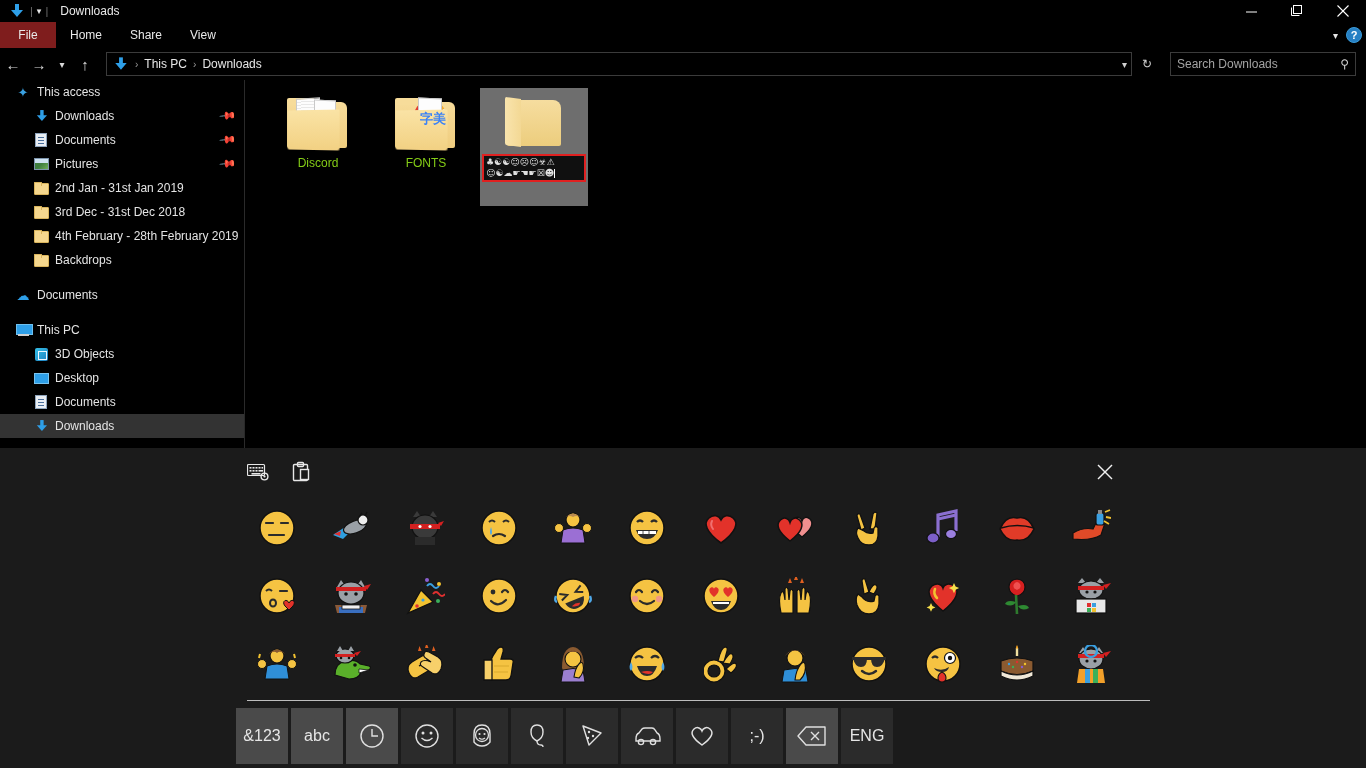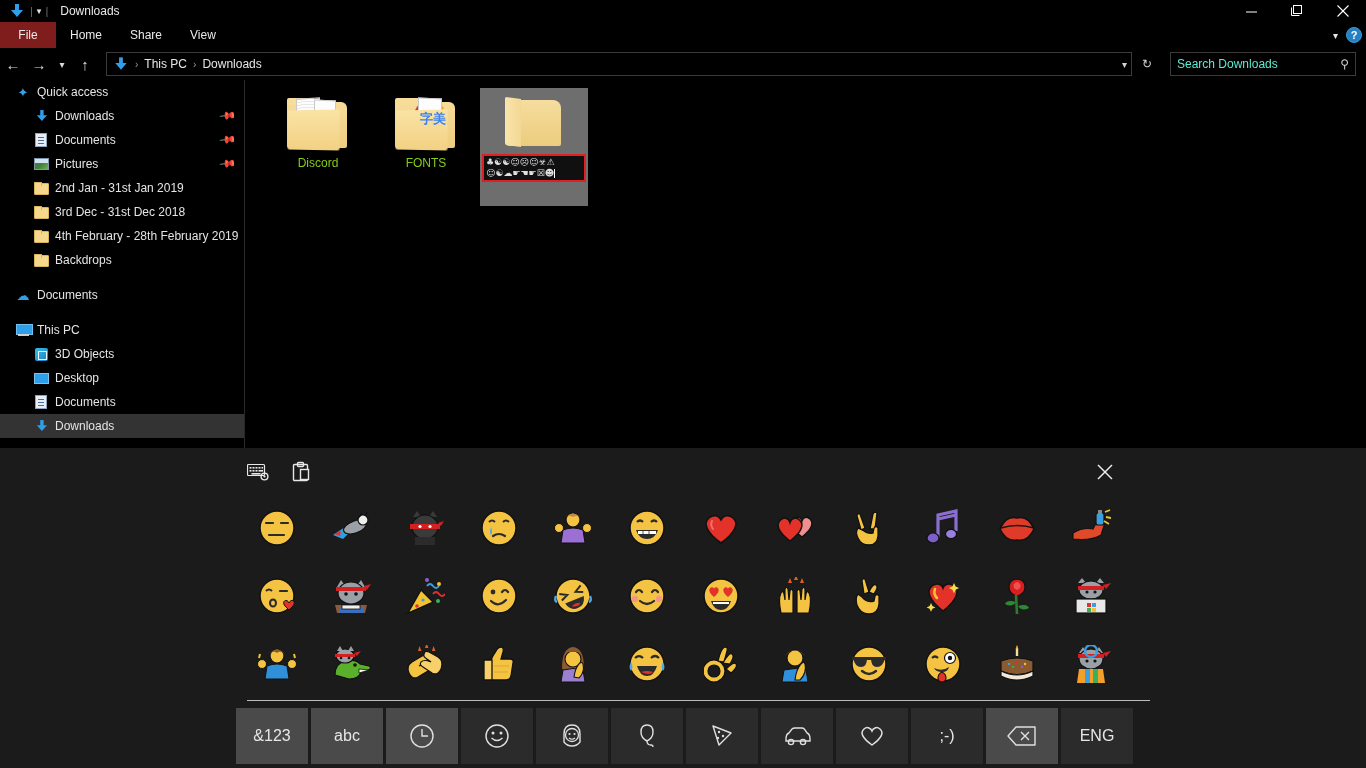--- a/index.html
+++ b/index.html
@@ -70,21 +70,21 @@
   .crumb-sep { color: #9a9a9a; font-size: 10px; padding: 0 6px; }
   .crumb-text { color: #e6e6e6; font-size: 12px; }
   .crumbbox .right-ctl { position: absolute; right: 4px; display: flex; align-items: center; gap: 10px; }
   .crumbbox .right-ctl span { color: #cfcfcf; font-size: 10px; }
   .refresh { color: #cfcfcf; font-size: 12px; }
   .searchbox {
     margin-left: 10px; margin-right: 10px; width: 186px; height: 24px;
     border: 1px solid #3b3b3b; background: #000; display: flex; align-items: center;
     justify-content: space-between; padding: 0 6px;
   }
-  .searchbox .ph { color: #5eead4; font-size: 12px; }
+  .searchbox .ph { color: #a3a3a3; font-size: 12px; }
   .searchbox .mag { color: #cfcfcf; font-size: 12px; }
 
   
   .sidebar {
     position: absolute; top: 80px; left: 0; width: 245px; height: 368px;
     background: #000; border-right: 1px solid #2a2a2a; overflow: hidden;
   }
   .nav-row {
     display: flex; align-items: center; height: 24px; position: relative;
     color: #e4e4e4; font-size: 12px; white-space: nowrap;
@@ -211,21 +211,21 @@
   .ecell {
     width: 74px; height: 60px; display: flex; align-items: center; justify-content: center;
     font-size: 33px; line-height: 1;
     font-family: "DejaVu Sans", sans-serif;
   }
   .ecell svg { display: block; }
   .grid-sep { height: 1px; background: #bdbdbd; margin: 2px 216px 0 247px; }
 
   .btmbar { display: flex; padding-left: 236px; padding-top: 7px; gap: 3px; }
   .bkey {
-    width: 72px; height: 56px; background: #2b2b2b; display: flex; align-items: center; justify-content: center;
+    width: 52px; height: 56px; background: #2b2b2b; display: flex; align-items: center; justify-content: center;
     color: #e6e6e6; font-size: 16px;
   }
   .bkey.lit { background: #4a4a4a; }
   .bkey svg { display: block; }
 </style>
 </head>
 <body>
 
 <div class="app">
 
@@ -294,21 +294,21 @@
       <span class="mag">⚲</span>
     </div>
   </div>
 
   <div class="sidebar">
 
     <div class="nav-row ind0">
       <span class="ico">
           <span class="star">✦</span>
         </span>
-      <span class="lbl">Quick access</span>
+      <span class="lbl">This access</span>
     </div>
     <div class="nav-row ind1">
       <span class="ico">
           <span class="dl-arrow" style="transform:scale(0.85)"></span>
         </span>
       <span class="lbl">Downloads</span>
       <span class="pin">📌</span>
     </div>
     <div class="nav-row ind1">
       <span class="ico">

